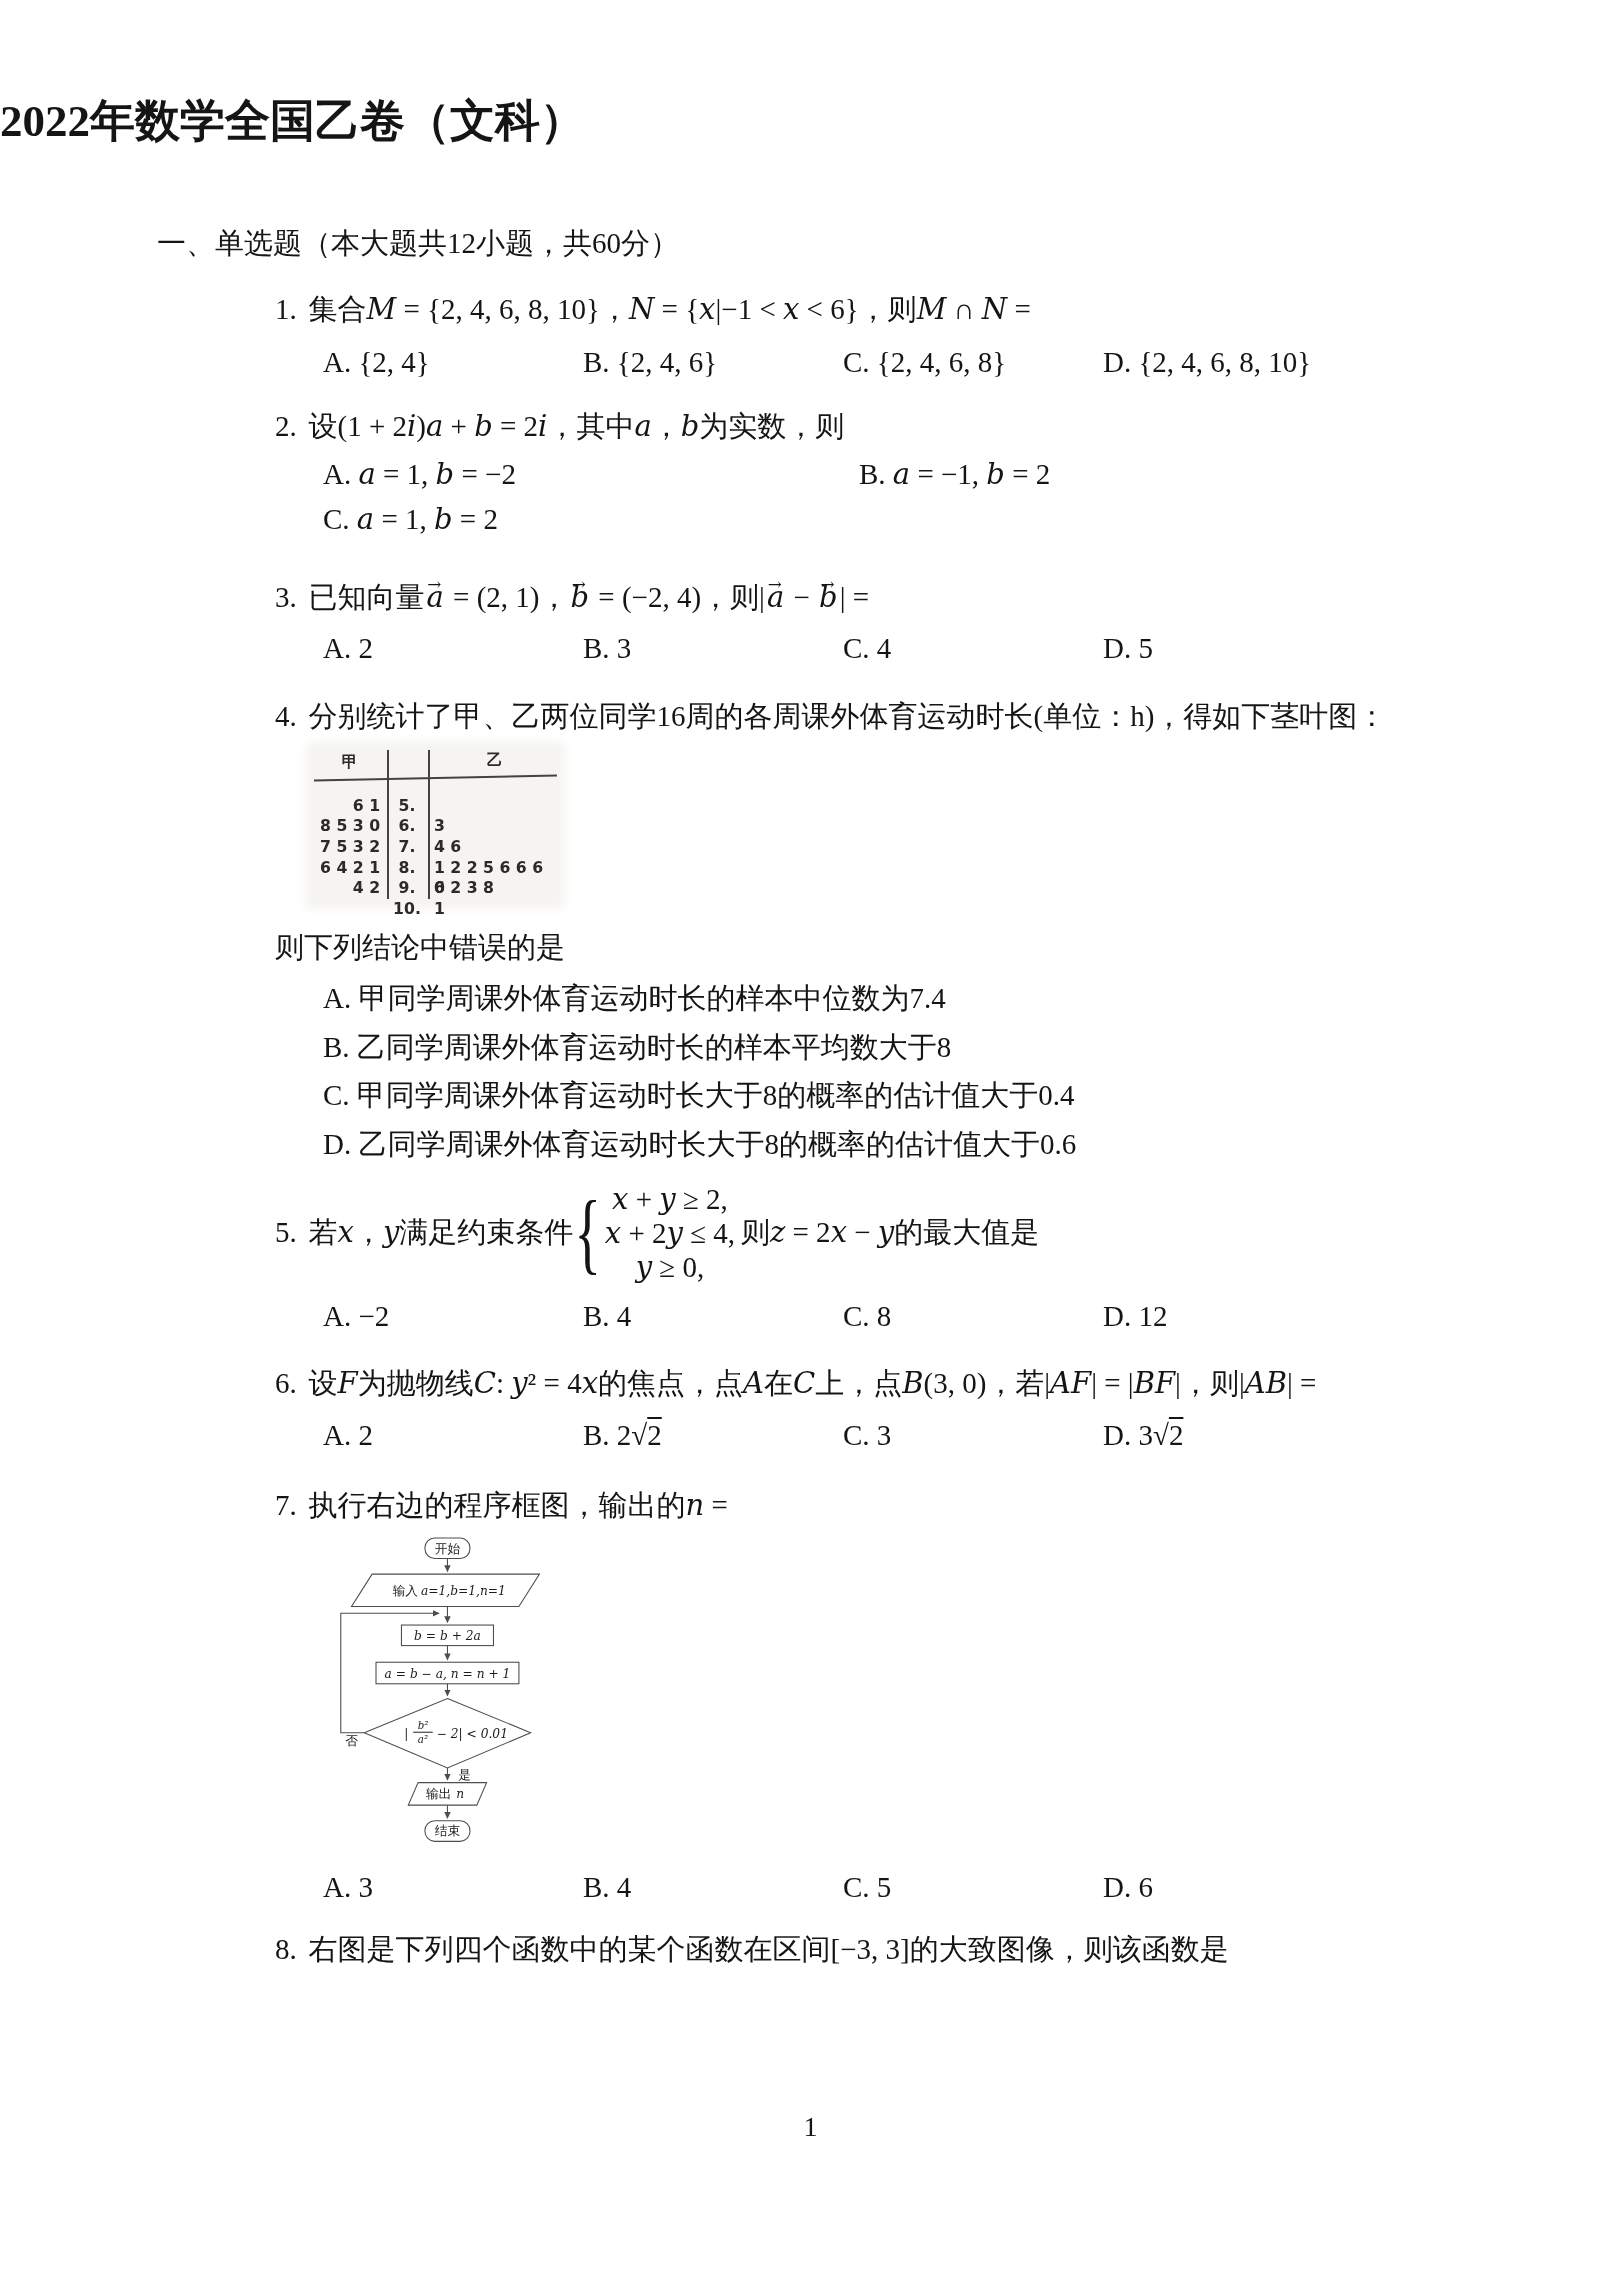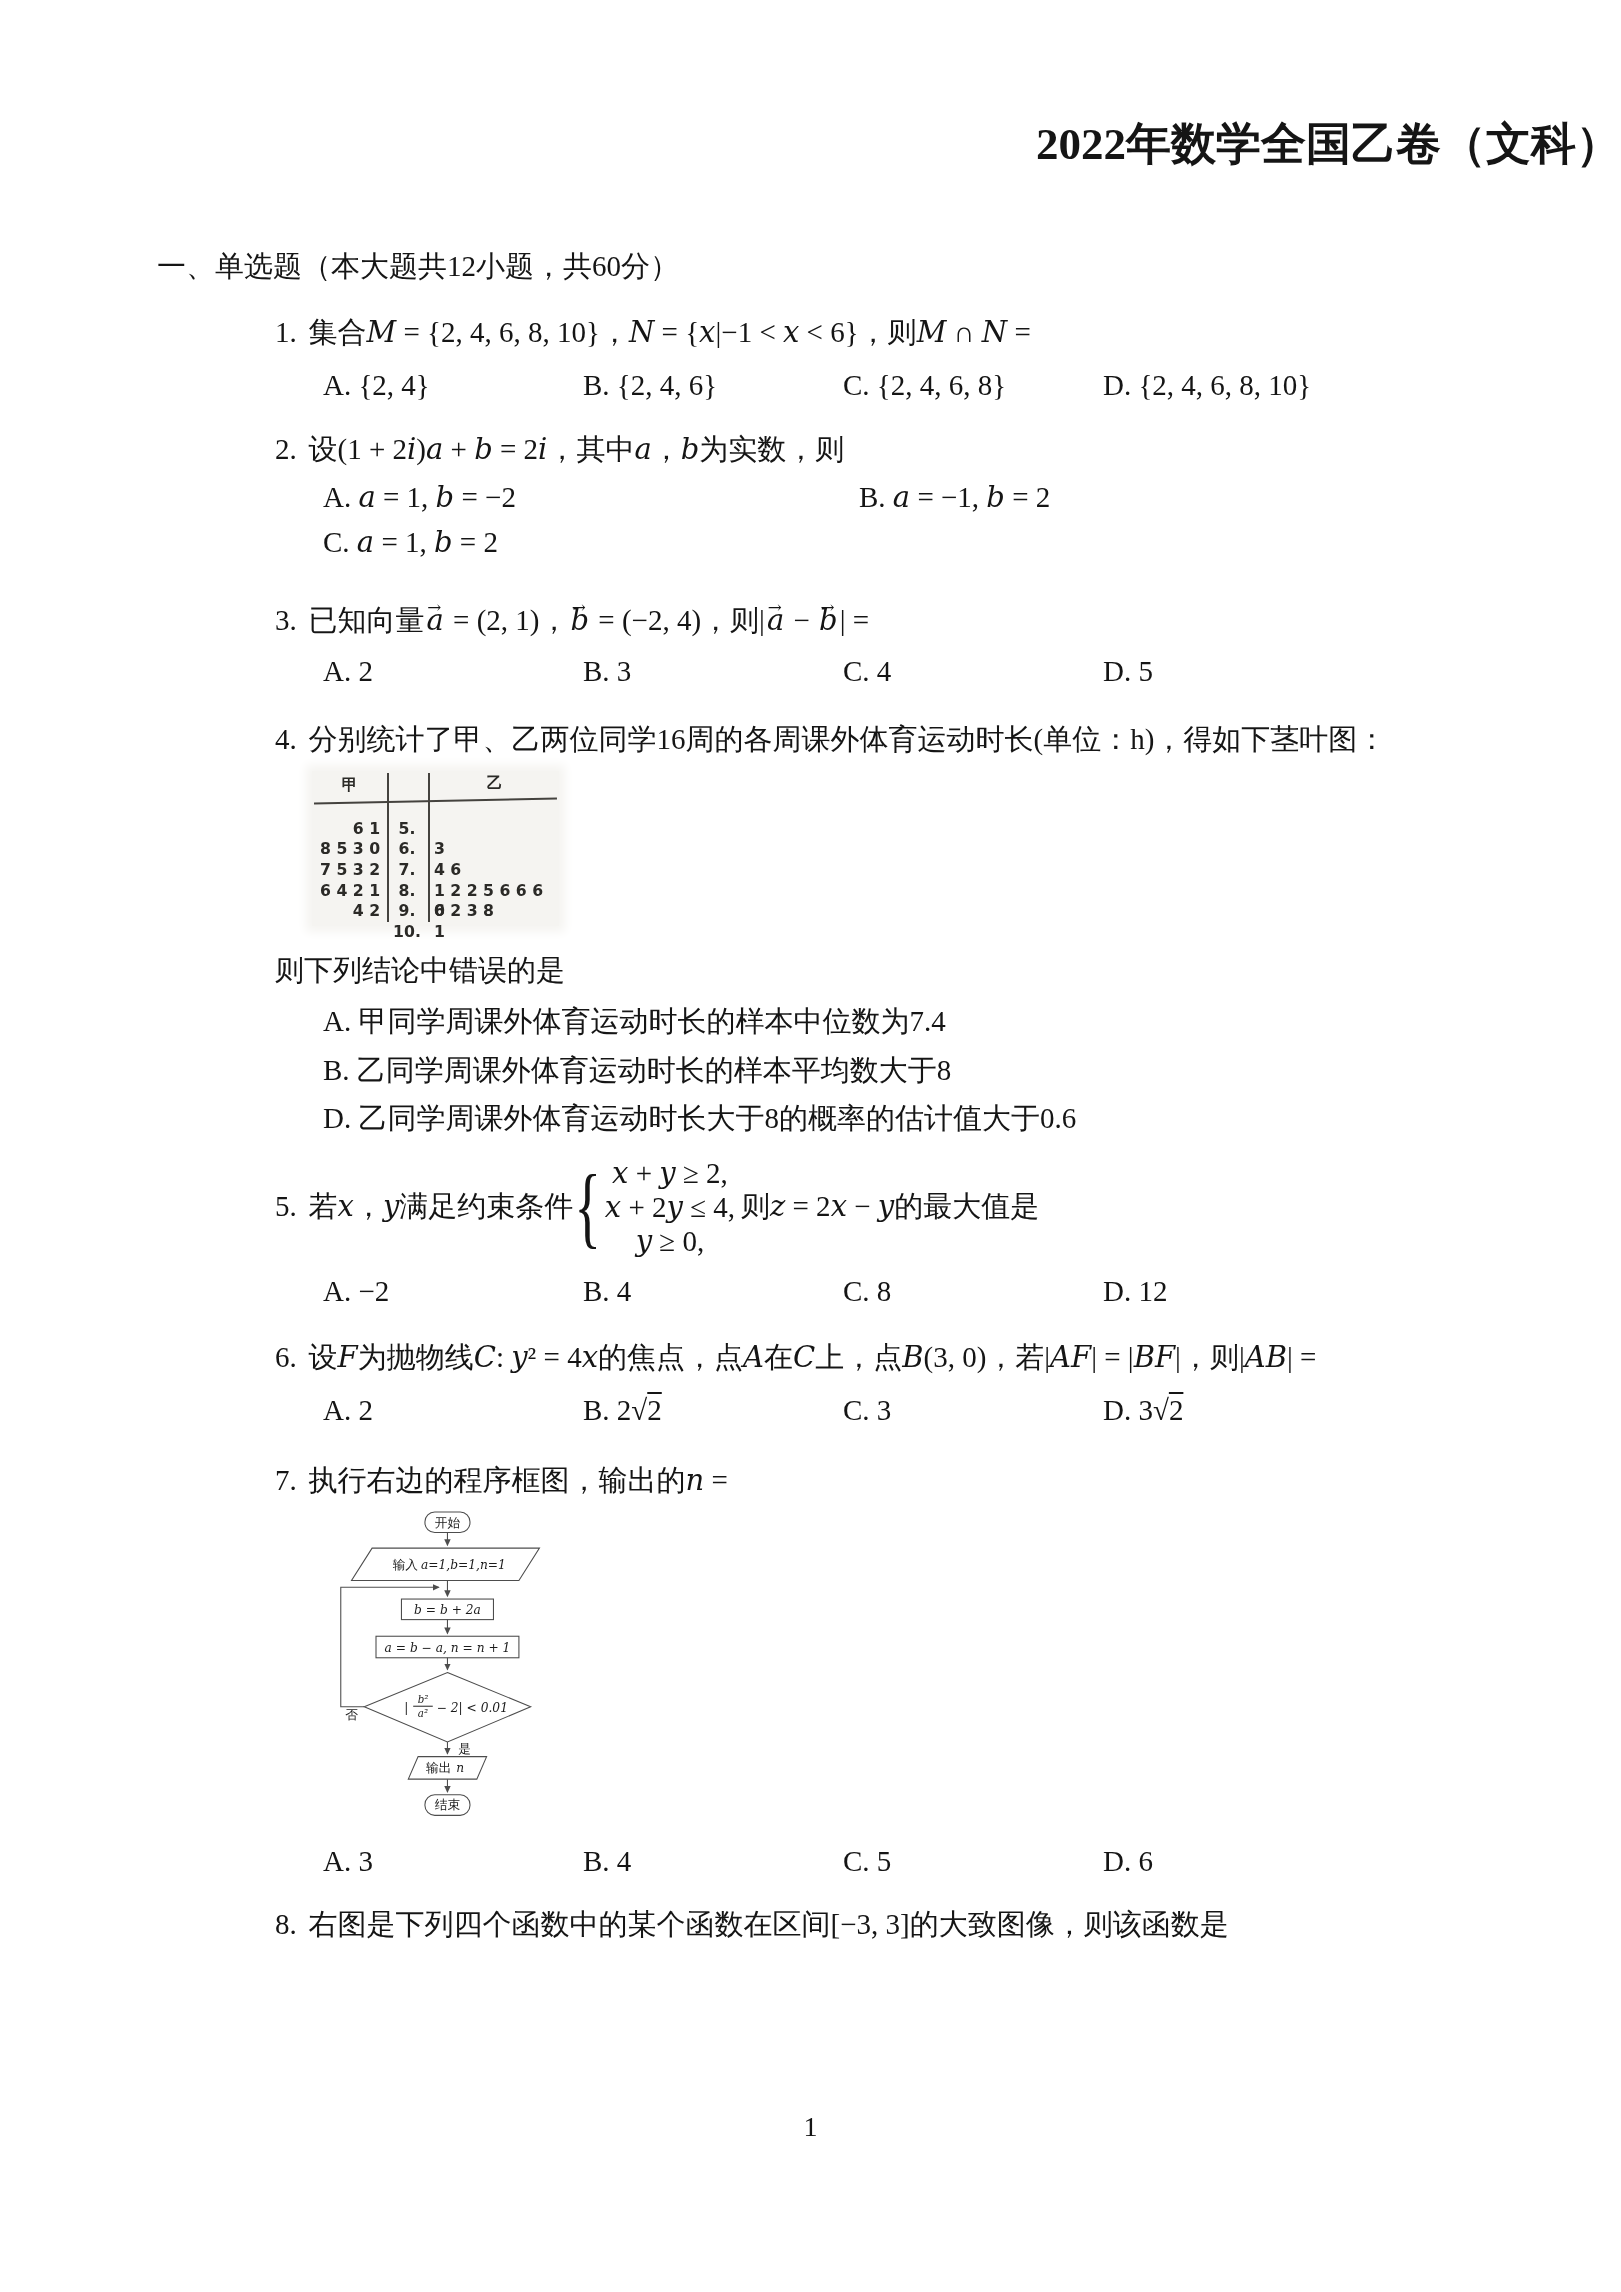--- a/index.html
+++ b/index.html
@@ -6,22 +6,22 @@
   .page{
     position:relative;
     width:1621px;height:2293px;
     background:#ffffff;
     color:#151515;
     font-family:"Liberation Serif","DejaVu Serif",serif;
     font-size:29px;
     overflow:hidden;
   }
   .title{
-    padding-top:115px;
-    text-align:right;
+    padding-top:92px;
+    text-align:left;
     font-size:45px;
     font-weight:700;
     line-height:1.3;
   }
   .section-heading{
     margin:73px 0 0 157px;
     line-height:39px;
   }
   .question{ margin-left:275px; }
   .q-line{ line-height:39px; white-space:nowrap; }
@@ -199,20 +199,21 @@
           <span class="sl-right">1</span>
         </div>
       </div>
     </div>
 
     <div class="q-line mt-concl">则下列结论中错误的是</div>
 
     <div class="optsV">
       <span class="opt"><span>A. 甲同学周课外体育运动时长的样本中位数为7.4</span></span>
       <span class="opt"><span>B. 乙同学周课外体育运动时长的样本平均数大于8</span></span>
+      <span class="opt"><span>C. 甲同学周课外体育运动时长大于8的概率的估计值大于0.4</span></span>
       <span class="opt"><span>D. 乙同学周课外体育运动时长大于8的概率的估计值大于0.6</span></span>
     </div>
   </div>
 
   <div class="question mt-q5">
     <div class="q-line q5-line">
       <span class="q-num">5.</span>
       <span><span>若</span><span class="m">x</span><span>，</span><span class="m">y</span><span>满足约束条件</span></span>
       <span class="sys">
         <span class="brace">{</span>

